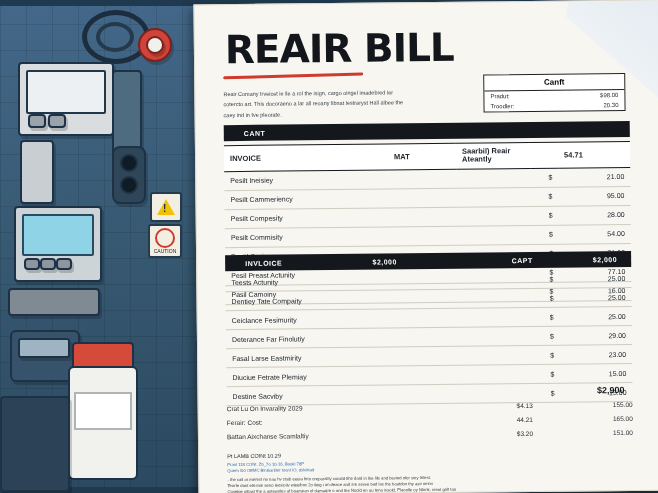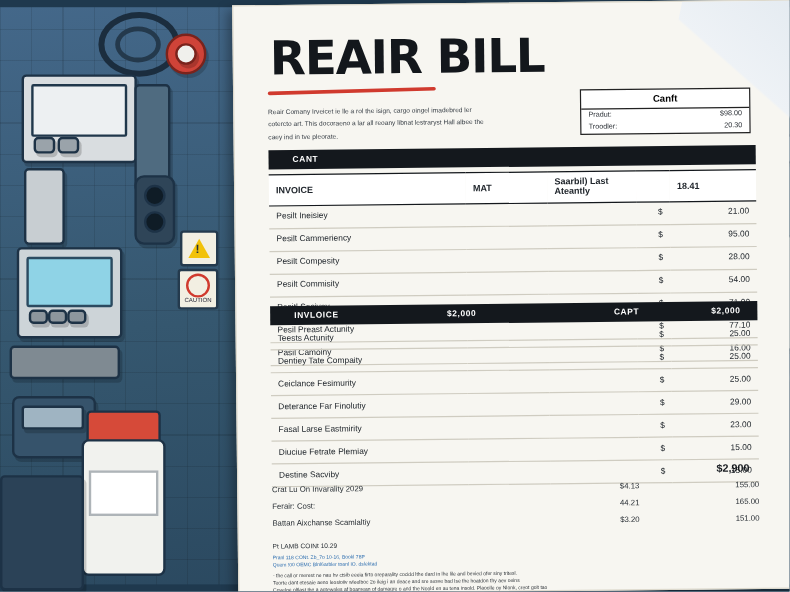--- a/index.html
+++ b/index.html
@@ -178,23 +178,23 @@
       </div>
     </div>
 
     <div class="blackbar" style="top:120px;">CANT</div>
 
     <table class="inv" style="top:140px;">
       <thead>
         <tr>
           <th>INVOICE</th>
           <th class="c-mat">MAT</th>
-          <th class="c-lab">Saarbil) Last Ateantly</th>
+          <th class="c-lab">Saarbil) Reair Ateantly</th>
           <th class="c-dollar"></th>
-          <th class="c-amt">18.41</th>
+          <th class="c-amt">54.71</th>
         </tr>
       </thead>
       <tbody id="t1body">
           <tr>
             <td>Pesilt Ineisiey</td>
             <td class="c-mat"></td>
             <td class="c-lab"></td>
             <td class="c-dollar">$</td>
             <td class="c-amt">21.00</td>
           </tr>

